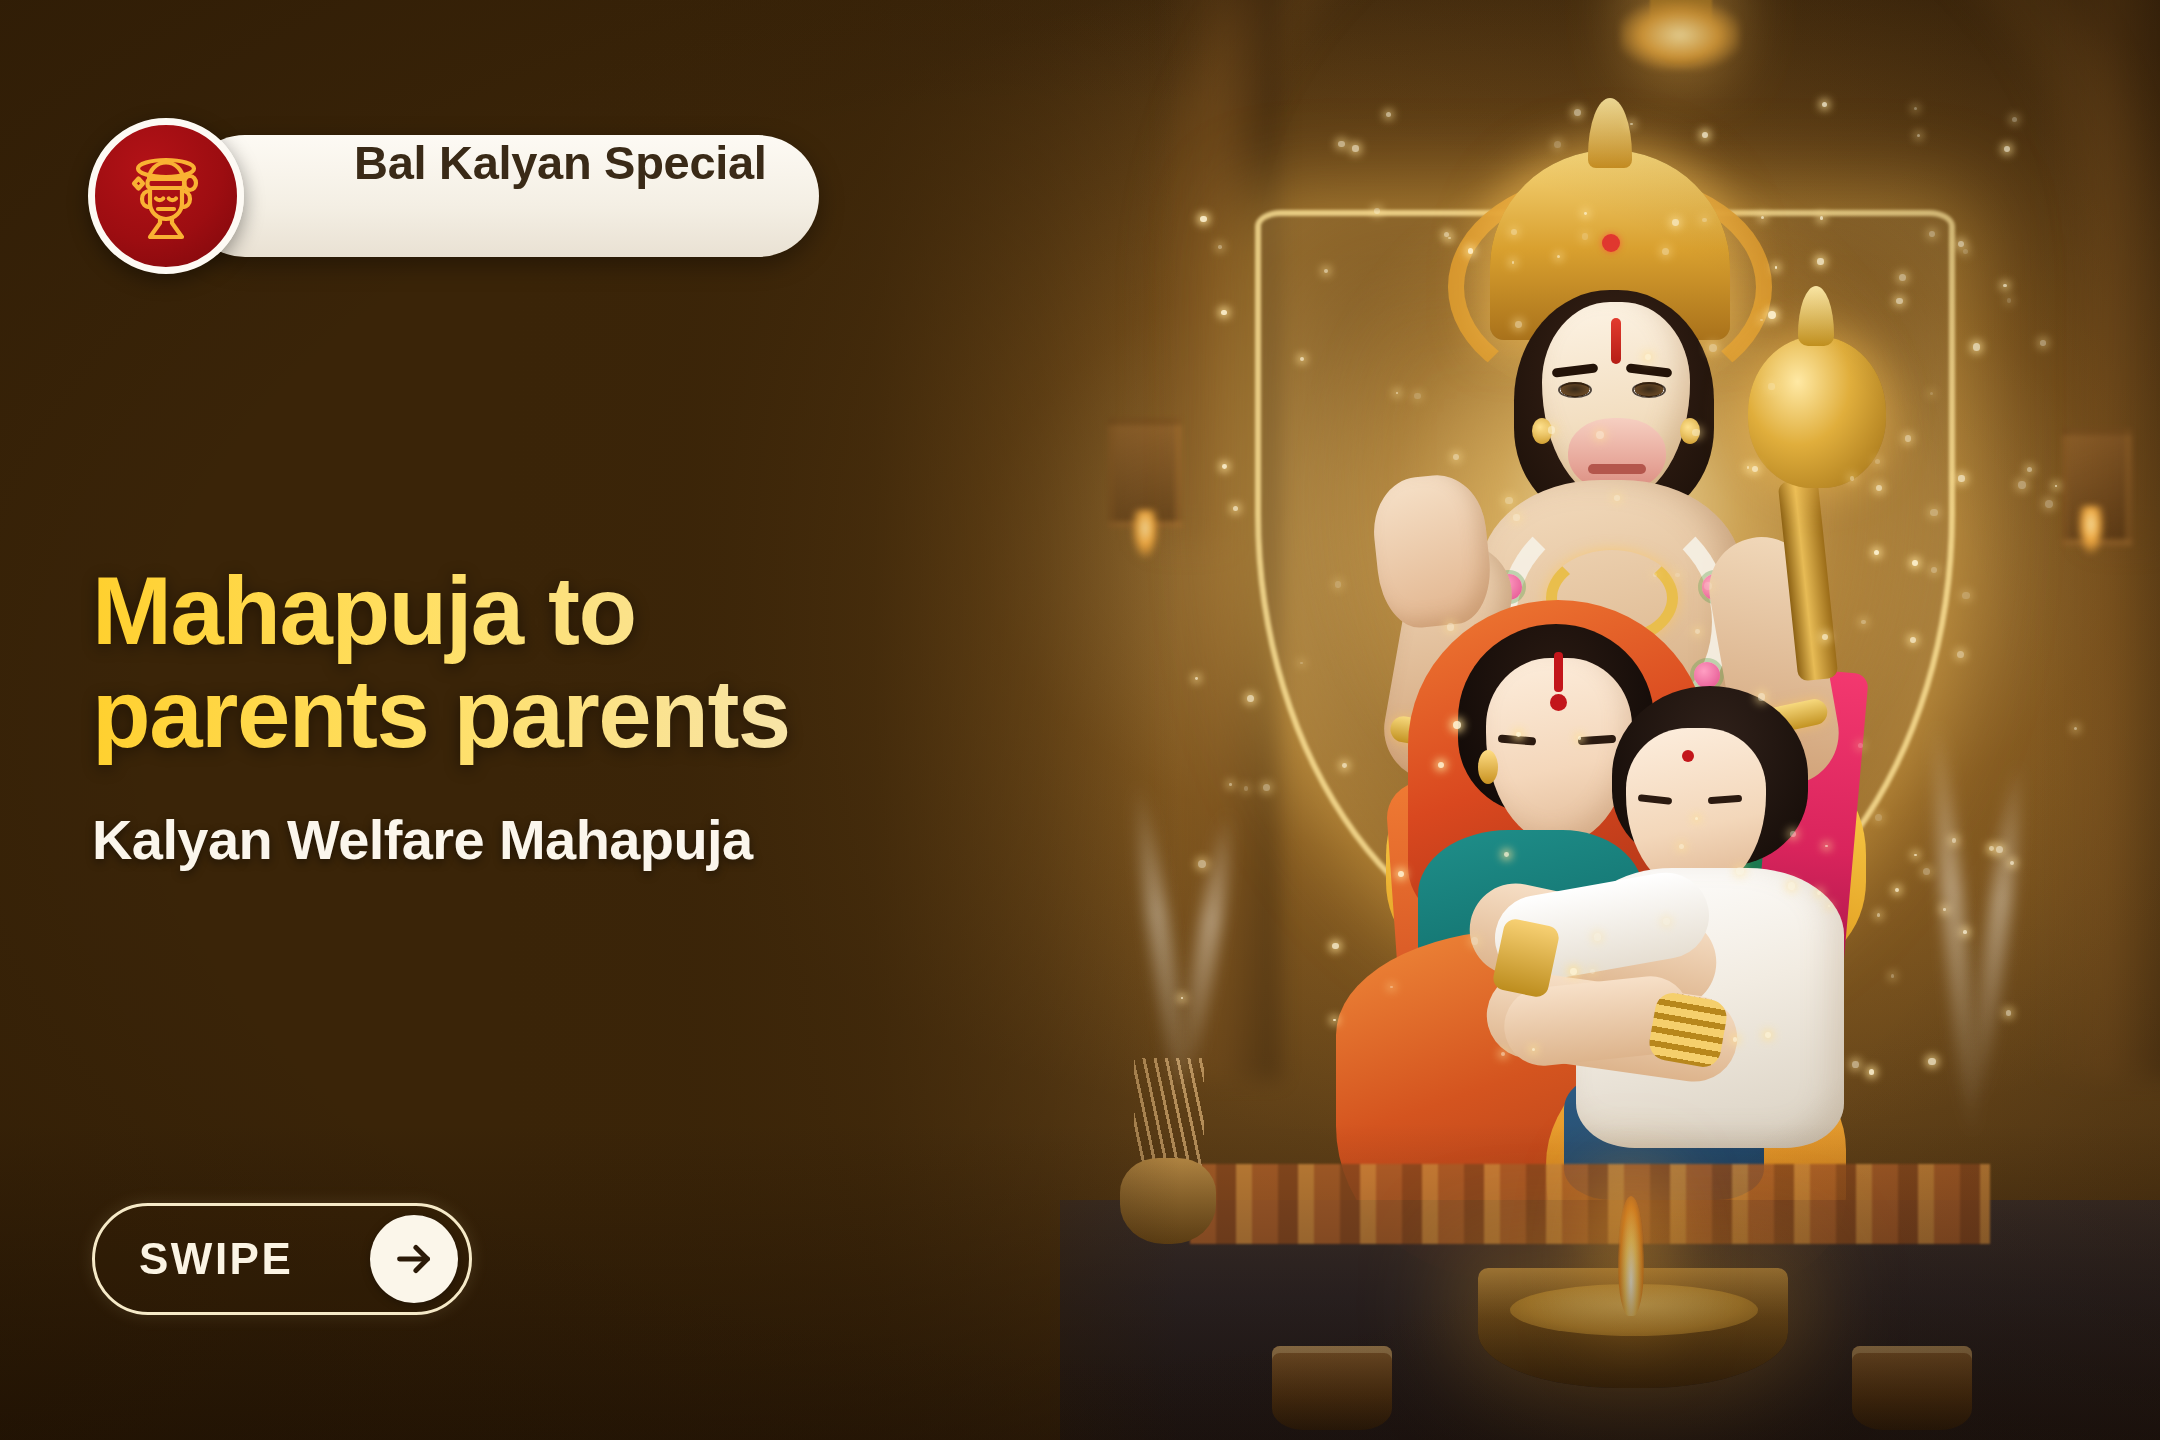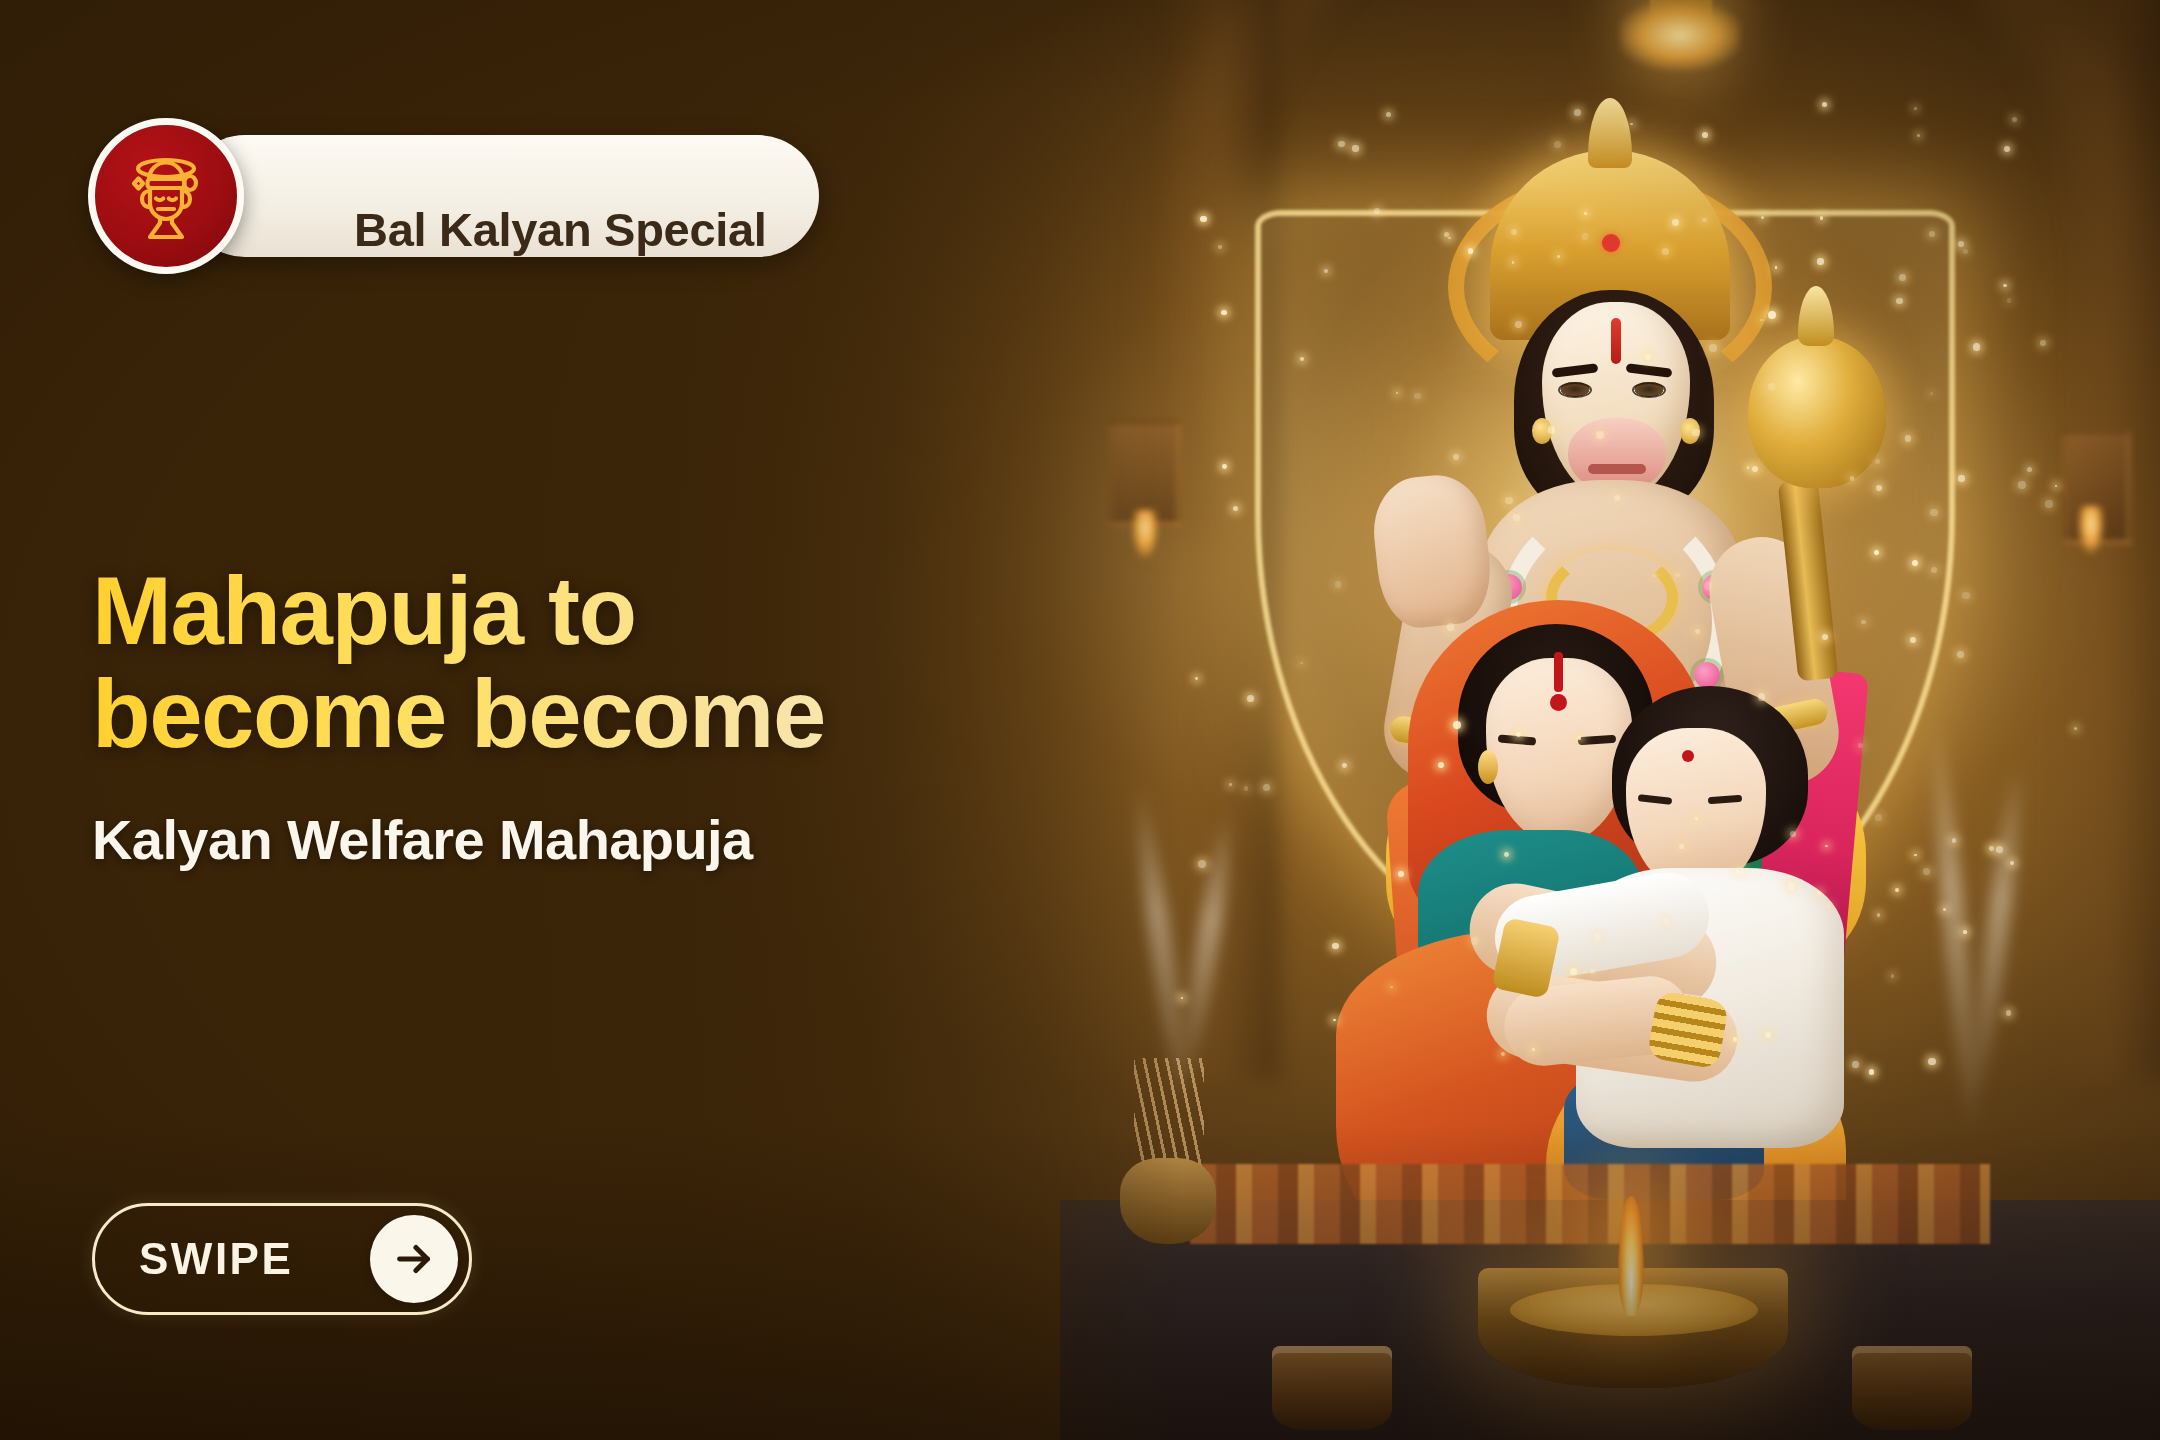--- a/index.html
+++ b/index.html
@@ -412,22 +412,22 @@
   
 
   
   #badge {
     position: absolute; left: 88px; top: 118px;
     display: flex; align-items: center; height: 156px;
     z-index: 8;
   }
   #badge-pill {
     position: absolute; left: 96px; top: 17px;
-    height: 122px; padding: 0 52px 0 170px;
-    display: flex; align-items: flex-end;
+    height: 122px; padding: 0 52px 16px 170px;
+    display: flex; align-items: flex-start;
     background: linear-gradient(180deg, #fdfaf4 0%, #f4efe4 58%, #e9e1d3 100%);
     border-radius: 62px;
     box-shadow: 0 8px 24px rgba(0,0,0,0.35);
   }
   #badge-pill-label {
     font-size: 47px; font-weight: 700; color: #3a2a17;
     letter-spacing: -0.3px; white-space: nowrap;
   }
   #badge-circle {
     position: absolute; left: 0; top: 0;
@@ -766,21 +766,21 @@
 
           <ellipse cx="74" cy="37" rx="6" ry="7"></ellipse>
         </svg>
       </span>
     </div>
   </div>
 
   <div id="copy">
     <h1 id="headline">
       <span class="hl-line">Mahapuja to</span>
-      <span class="hl-line">become become</span>
+      <span class="hl-line">parents parents</span>
     </h1>
     <div id="subtitle">Kalyan Welfare Mahapuja</div>
   </div>
 
   <div id="swipe-button">
     <span id="swipe-label">SWIPE</span>
     <span id="swipe-arrow-circle">
       <span>
         <svg viewBox="0 0 24 24" fill="none" stroke="#2b1a08" stroke-width="2.6" stroke-linecap="round" stroke-linejoin="round">
           <line x1="4.5" y1="12" x2="19" y2="12"></line>

